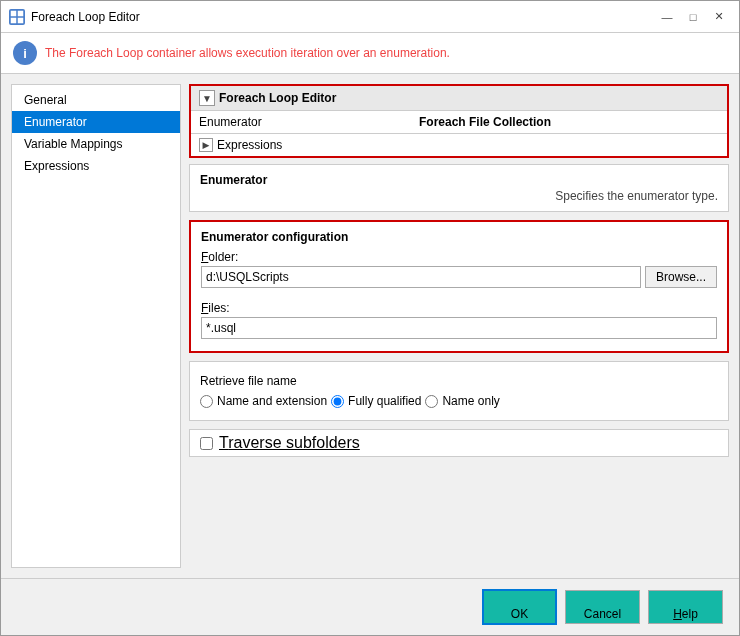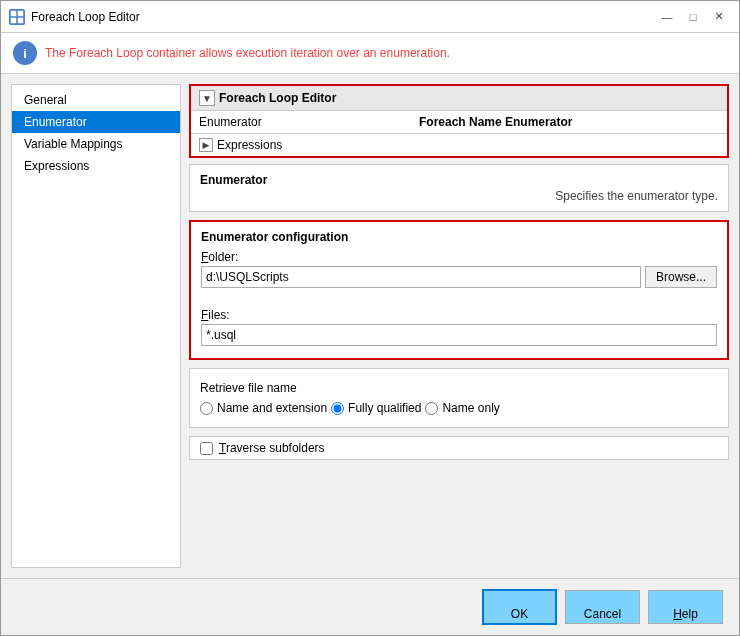--- a/index.html
+++ b/index.html
@@ -283,39 +283,40 @@
       display: flex;
       align-items: center;
       gap: 6px;
     }
     .checkbox-input {
       width: 13px;
       height: 13px;
       cursor: pointer;
     }
     .checkbox-label {
-      font-size: 12px;
+      font-size: 16px;
+      text-decoration: underline;
     }
     .checkbox-label u {
       text-decoration: underline;
     }
     .bottom-bar {
       background: #f0f0f0;
       border-top: 1px solid #ccc;
       padding: 10px 16px;
       display: flex;
       justify-content: flex-end;
       gap: 8px;
       align-items: center;
     }
     .bottom-btn {
       min-width: 75px;
       height: 26px;
       border: 1px solid #aaa;
-      background: #7dd3fc;
+      background: #14b8a6;
       cursor: pointer;
       font-size: 12px;
       font-family: inherit;
       padding: 16px 12px;
     }
     .bottom-btn.ok {
       border: 2px solid #0078d7;
     }
   </style>
 </head>
@@ -360,21 +361,21 @@
 
       <div class="editor-header">
 
         <div class="editor-title-row">
           <div class="collapse-btn">▼</div>
           <span class="editor-title-label">Foreach Loop Editor</span>
         </div>
 
         <div class="enumerator-row">
           <span class="enumerator-label">Enumerator</span>
-          <span class="enumerator-value">Foreach Name Enumerator</span>
+          <span class="enumerator-value">Foreach File Collection</span>
         </div>
 
         <div class="expressions-row">
           <div class="expand-btn">▶</div>
           <span class="expressions-label">Expressions</span>
         </div>
       </div>
 
       <div class="enumerator-section">
         <div class="enumerator-section-title">Enumerator</div>
@@ -387,21 +388,21 @@
         <div class="config-row">
           <div class="config-label">
             <u>F</u><span>older:</span>
           </div>
           <div class="input-row">
             <input type="text" class="text-input" value="d:\USQLScripts" style="">
             <button class="browse-btn">Browse...</button>
           </div>
         </div>
 
-        <div class="config-row" style="margin-top:20px;">
+        <div class="config-row" style="margin-top:13px;">
           <div class="config-label">
             <u>F</u><span>iles:</span>
           </div>
           <div class="input-row">
             <input type="text" class="text-input" value="*.usql" style="">
           </div>
         </div>
       </div>
 
       <div class="retrieve-section" style="margin-top:8px; padding: 12px 10px; border:1px solid #ccc; background:#fff;">

